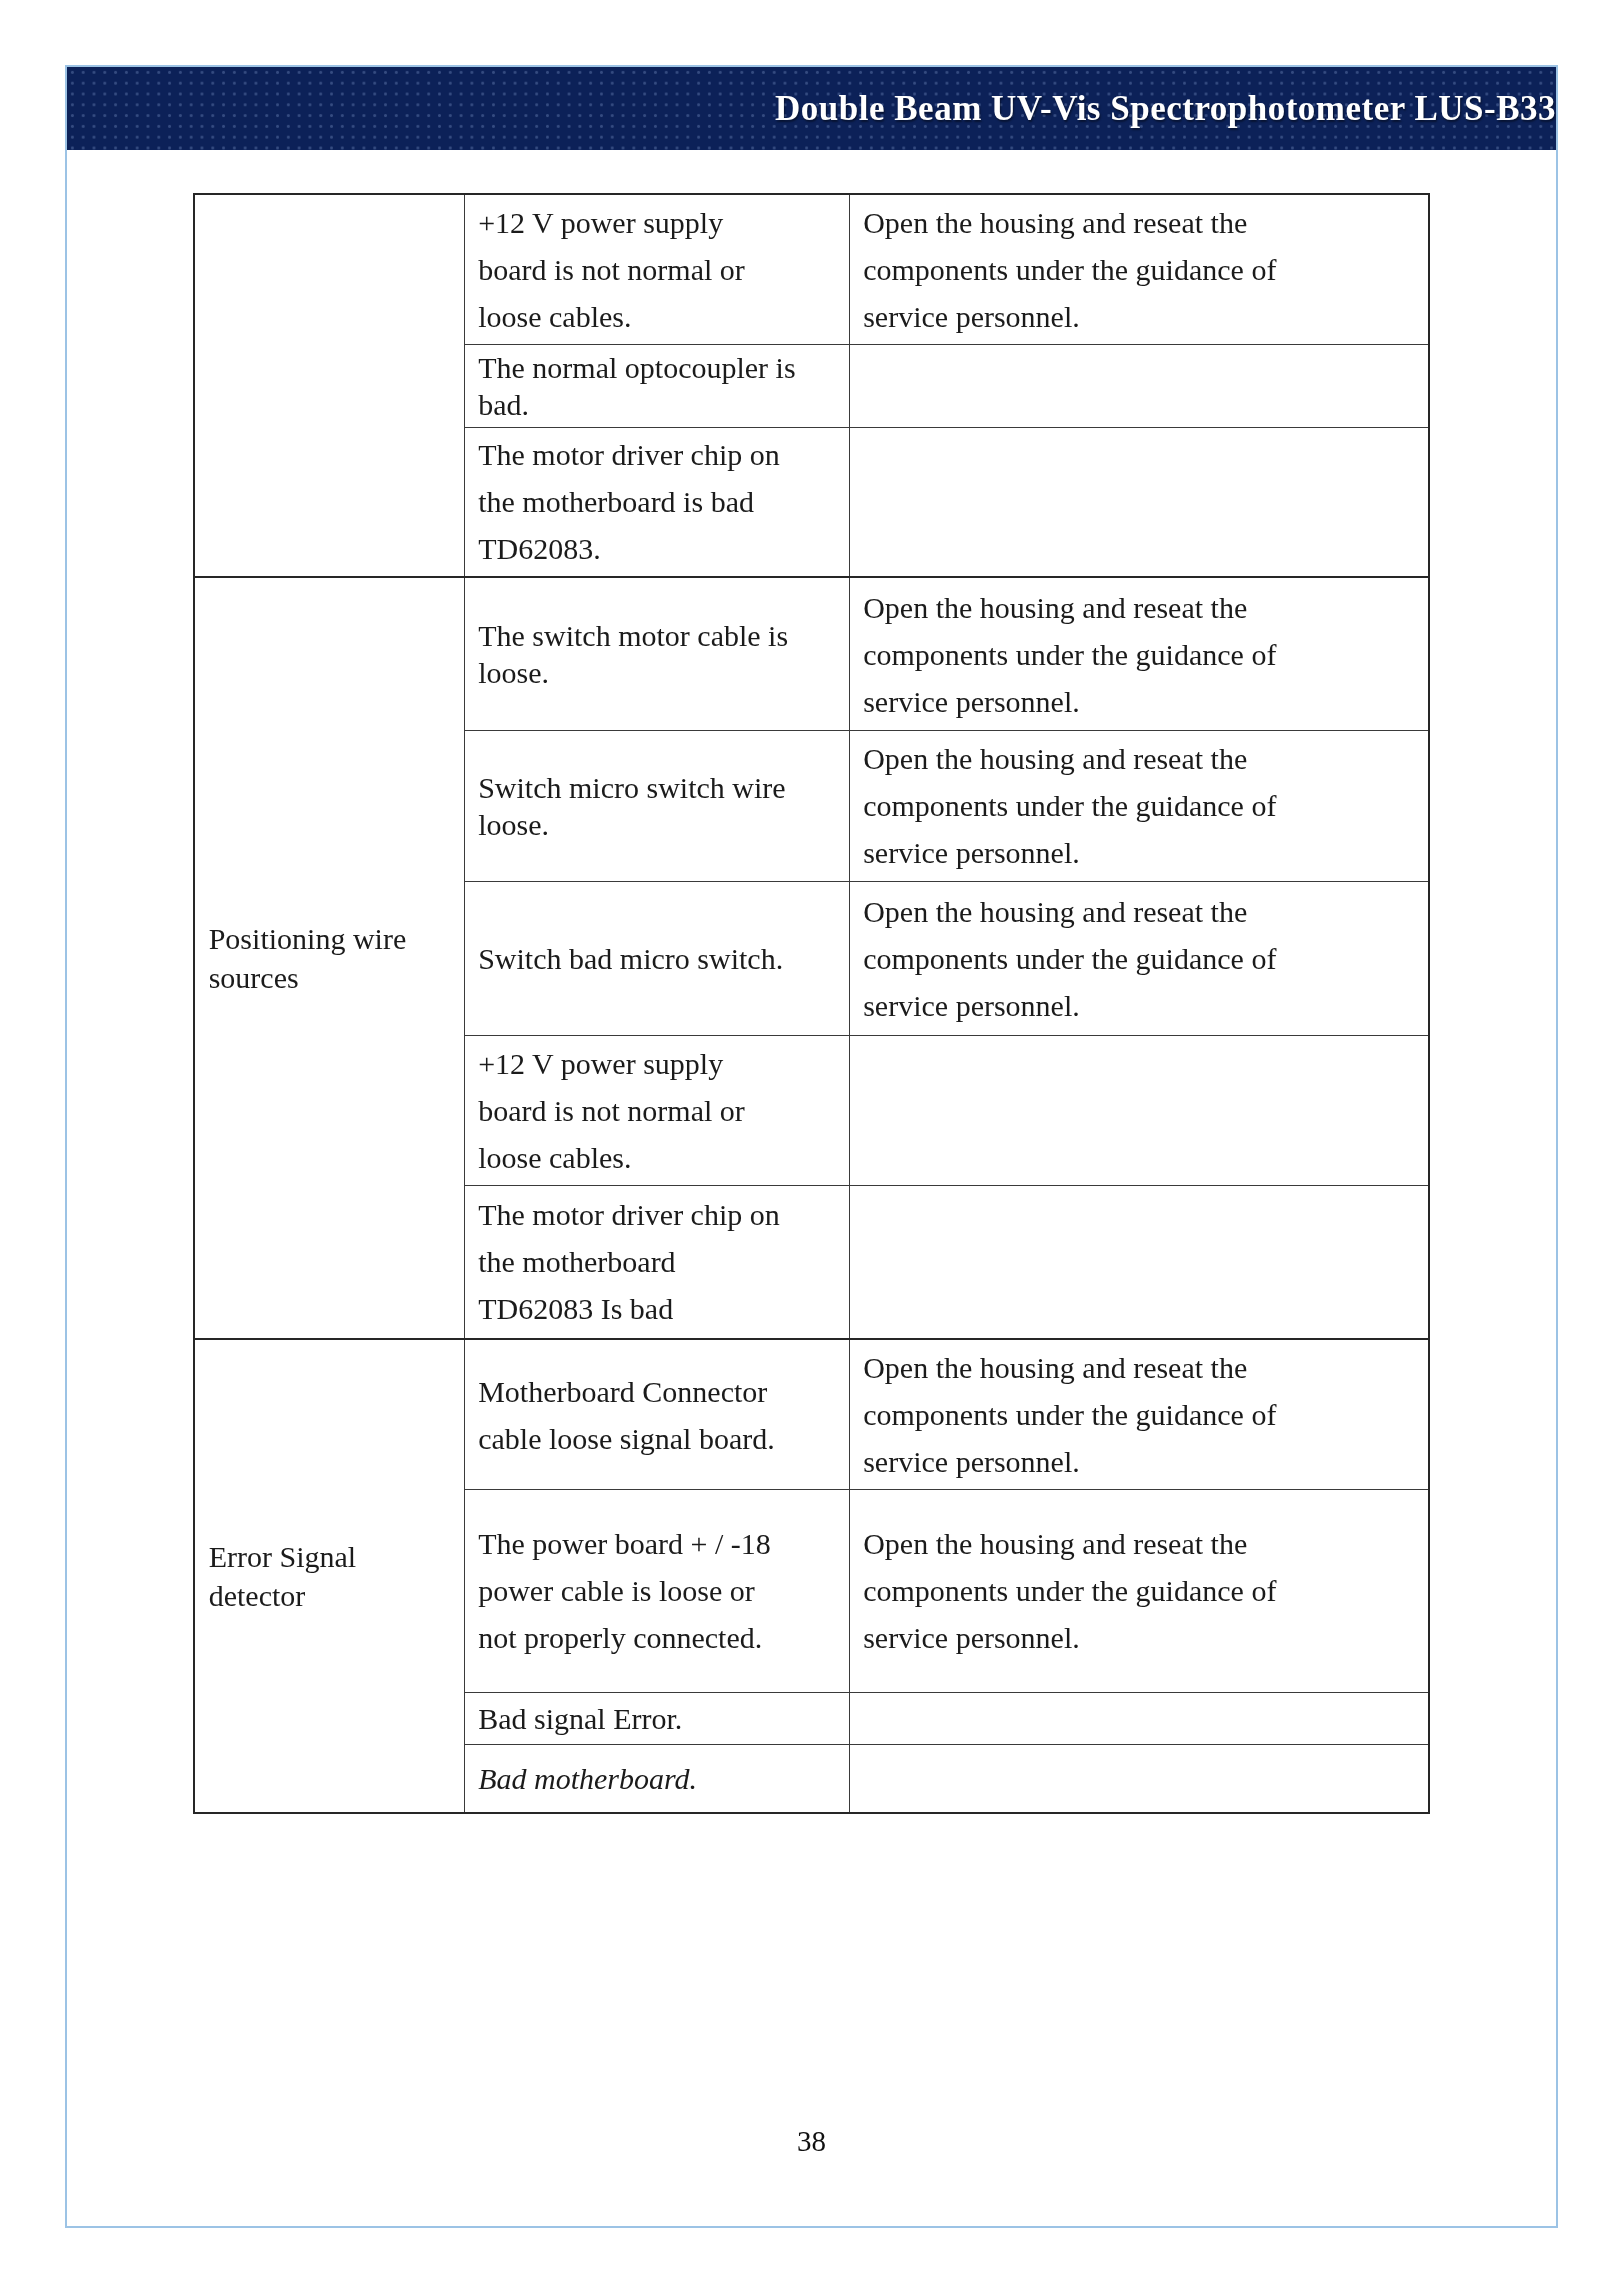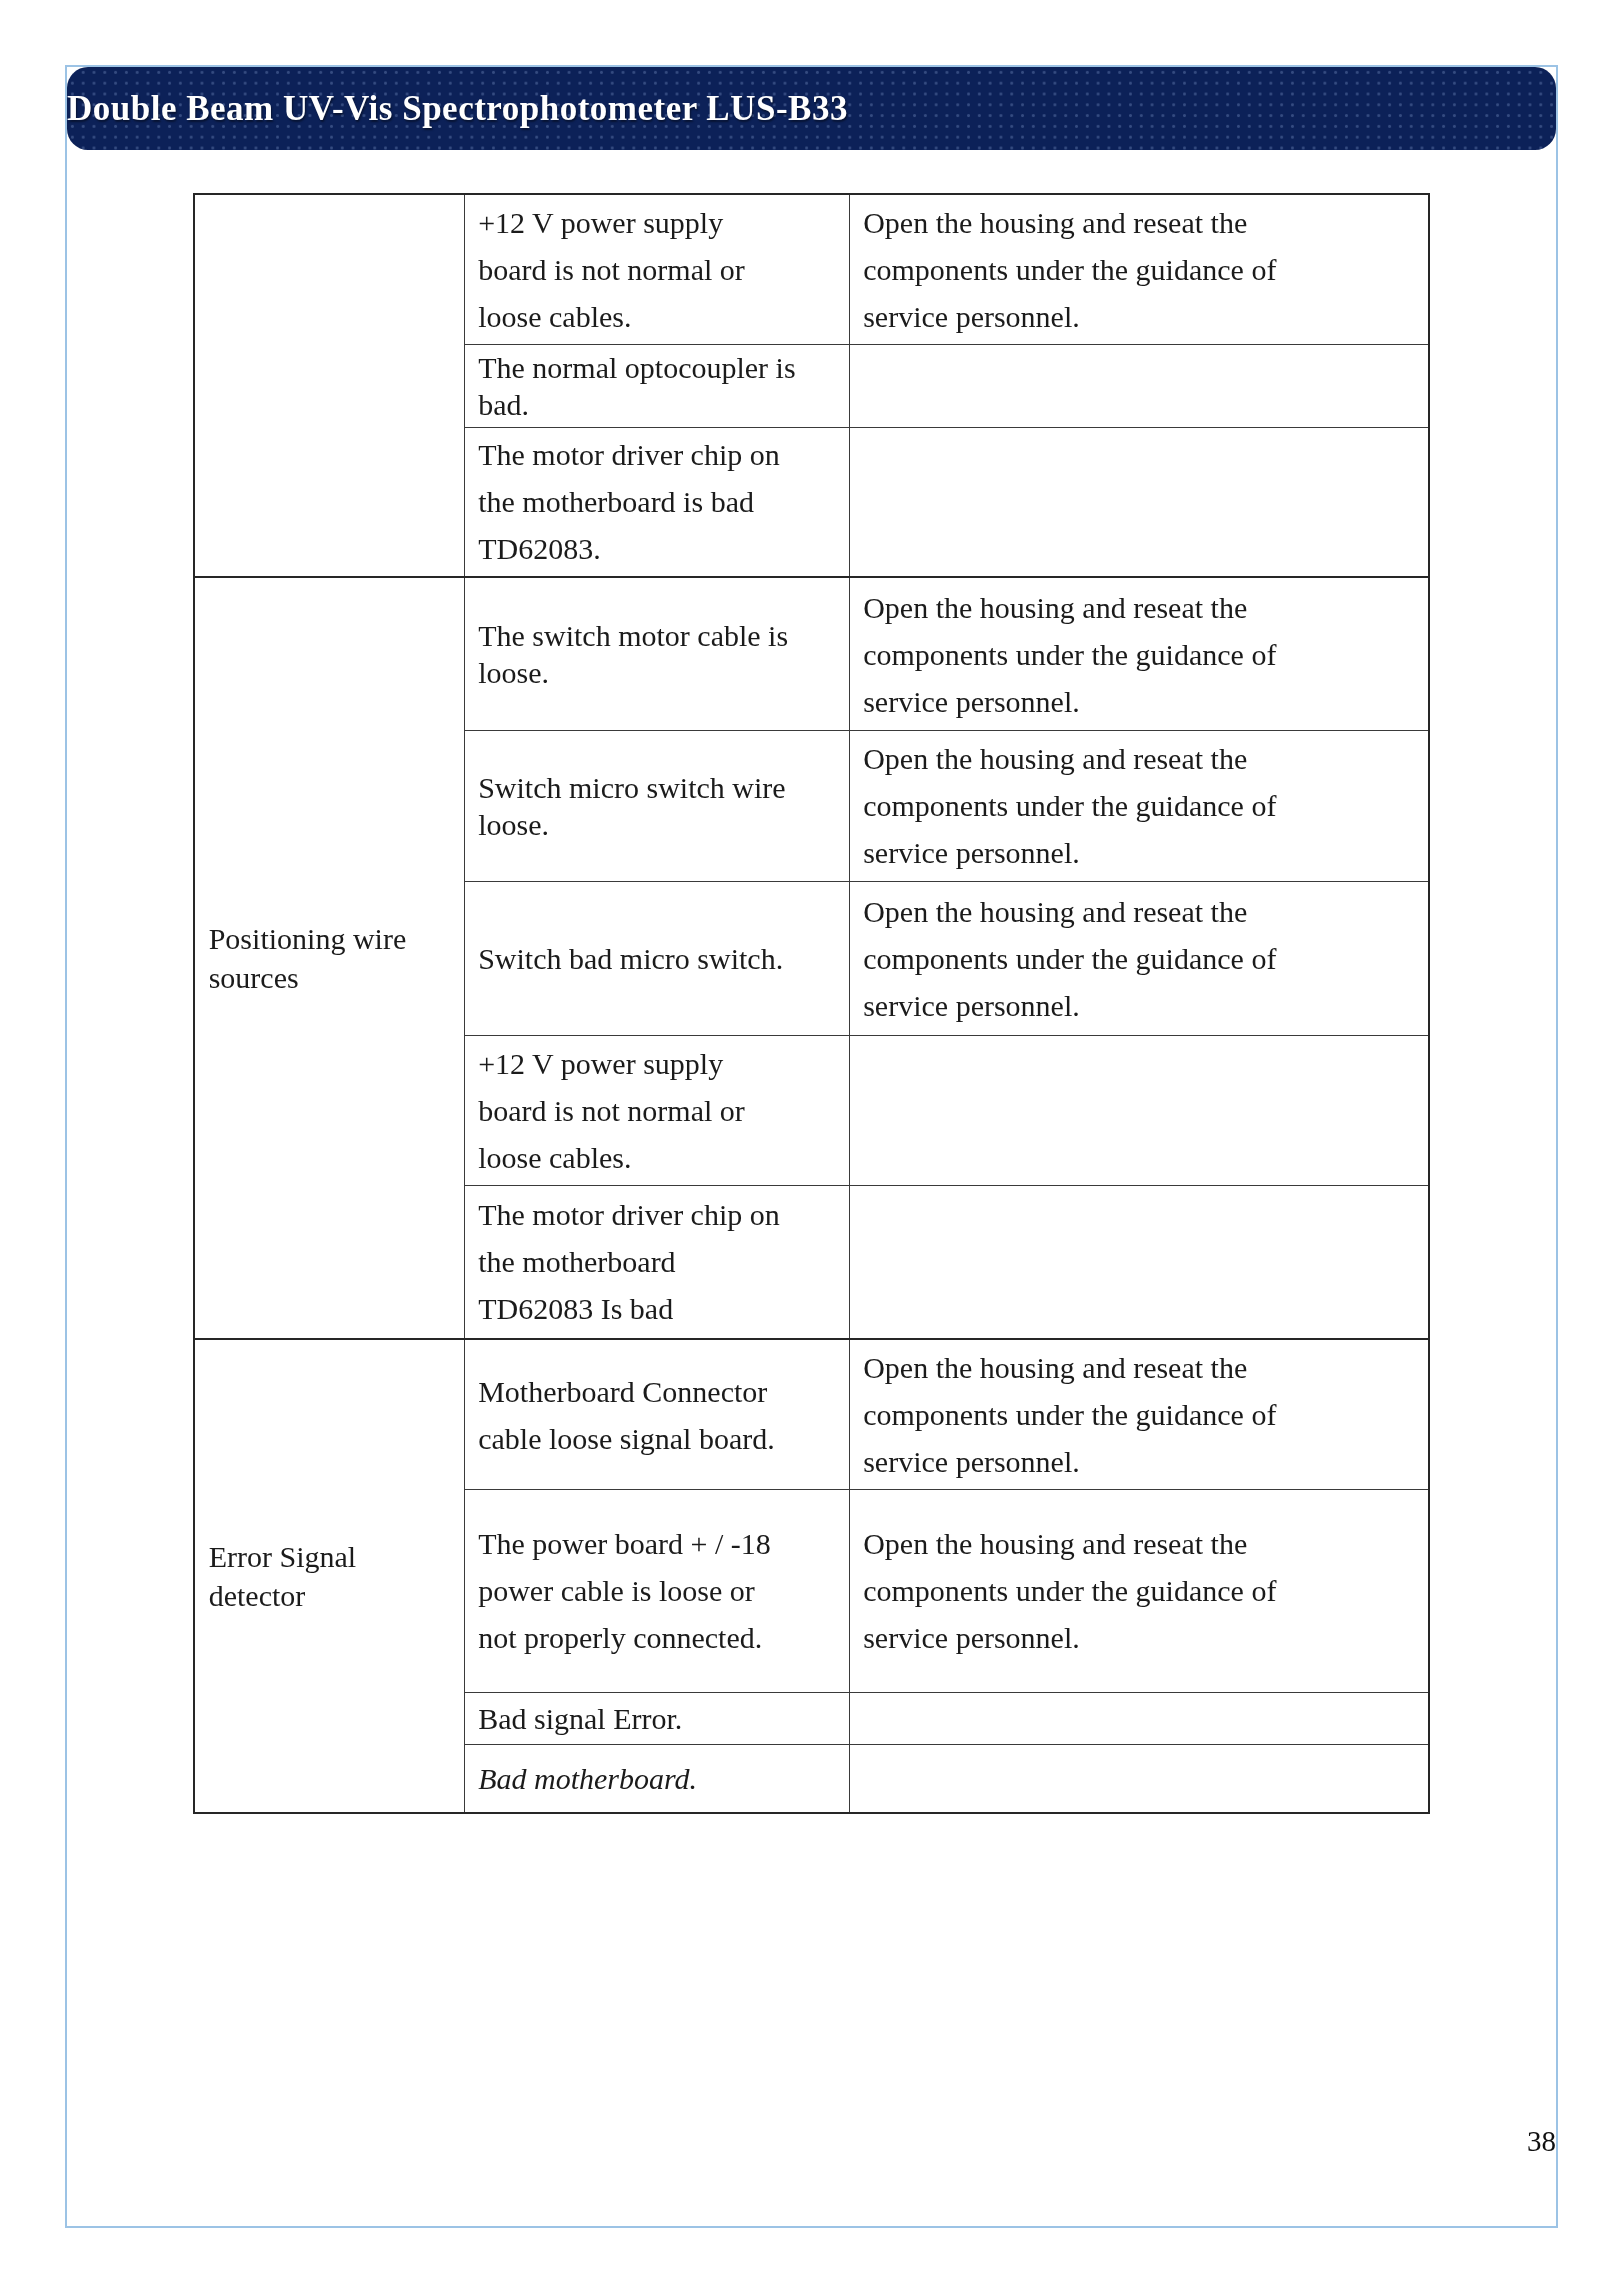--- a/index.html
+++ b/index.html
@@ -26,22 +26,21 @@
   }
   .title-bar{
     position:absolute;
     left:0; top:0; right:0;
     height:83px;
     background-color:var(--navy);
     background-image:radial-gradient(circle, rgba(120,145,195,0.38) 1.2px, transparent 1.7px);
     background-size:10.8px 10.8px;
     display:flex;
     align-items:center;
-    justify-content:flex-start;
-    border-radius:21px;
+    justify-content:flex-end;
   }
   .title-bar .title{
     color:#ffffff;
     font-size:35px;
     font-weight:bold;
     letter-spacing:0.5px;
     text-shadow:1px 2px 2px rgba(0,0,0,0.45);
     white-space:nowrap;
   }
   .table-wrap{
@@ -70,21 +69,21 @@
   td.label-cell{
     line-height:39px;
   }
   td.wide{ line-height:47px; }
   td.tight{ line-height:37px; }
   td.single{ line-height:39px; }
   .page-number{
     position:absolute;
     left:0; right:0;
     top:2058px;
-    text-align:right;
+    text-align:center;
     font-size:29px;
     color:#111111;
   }
 </style>
 </head>
 <body>
 
 <div class="page">
 
   <div class="title-bar">

